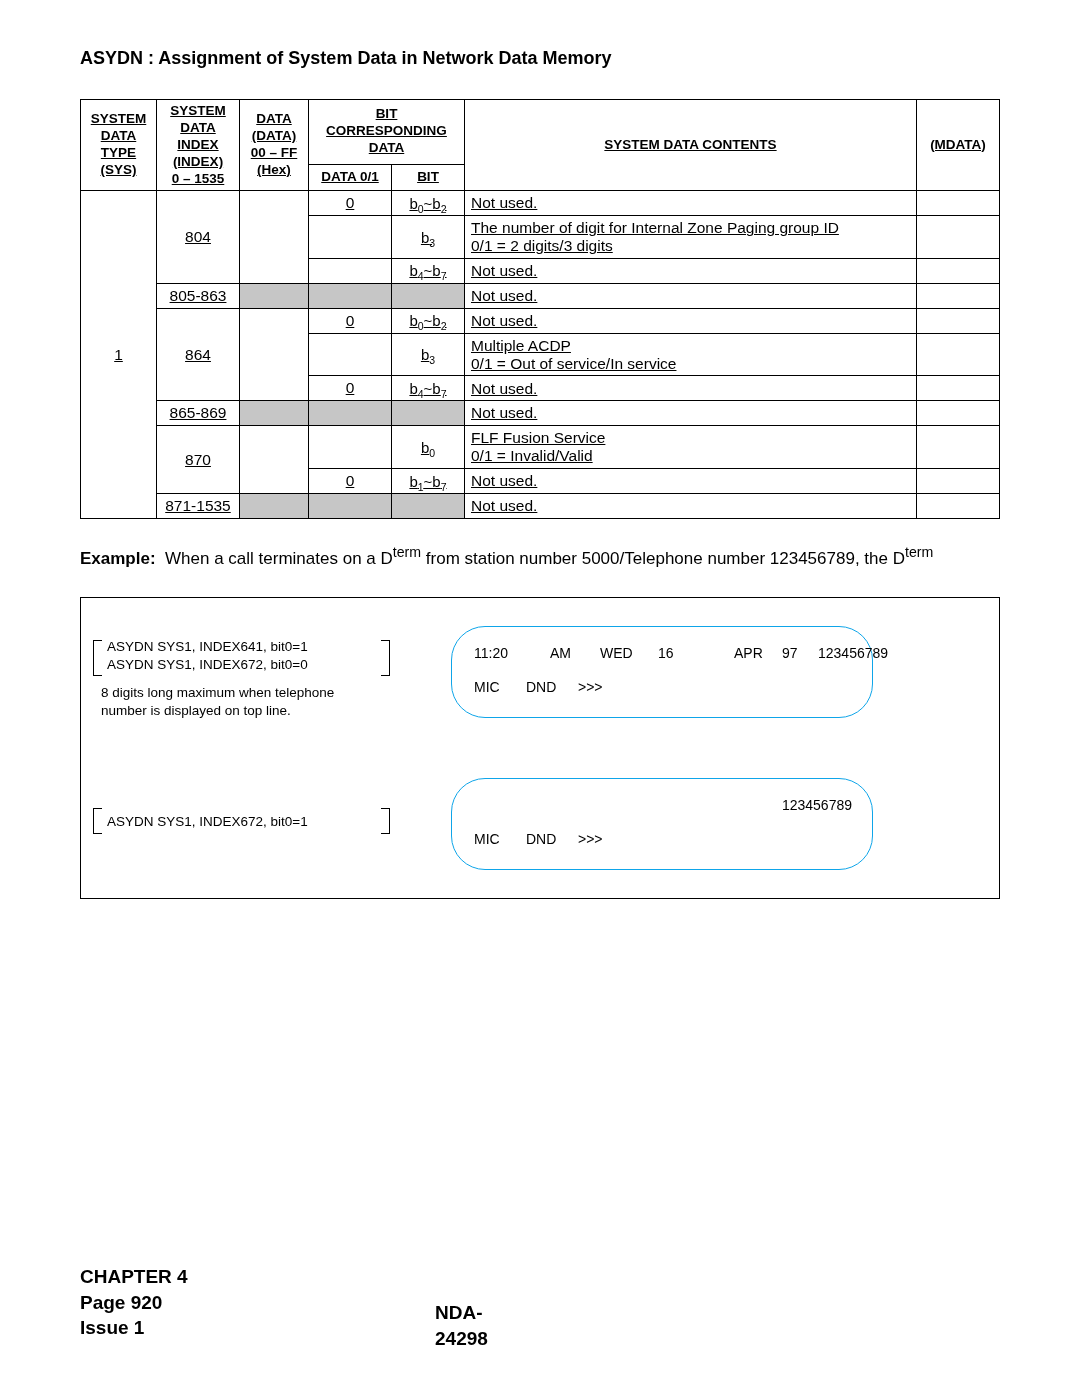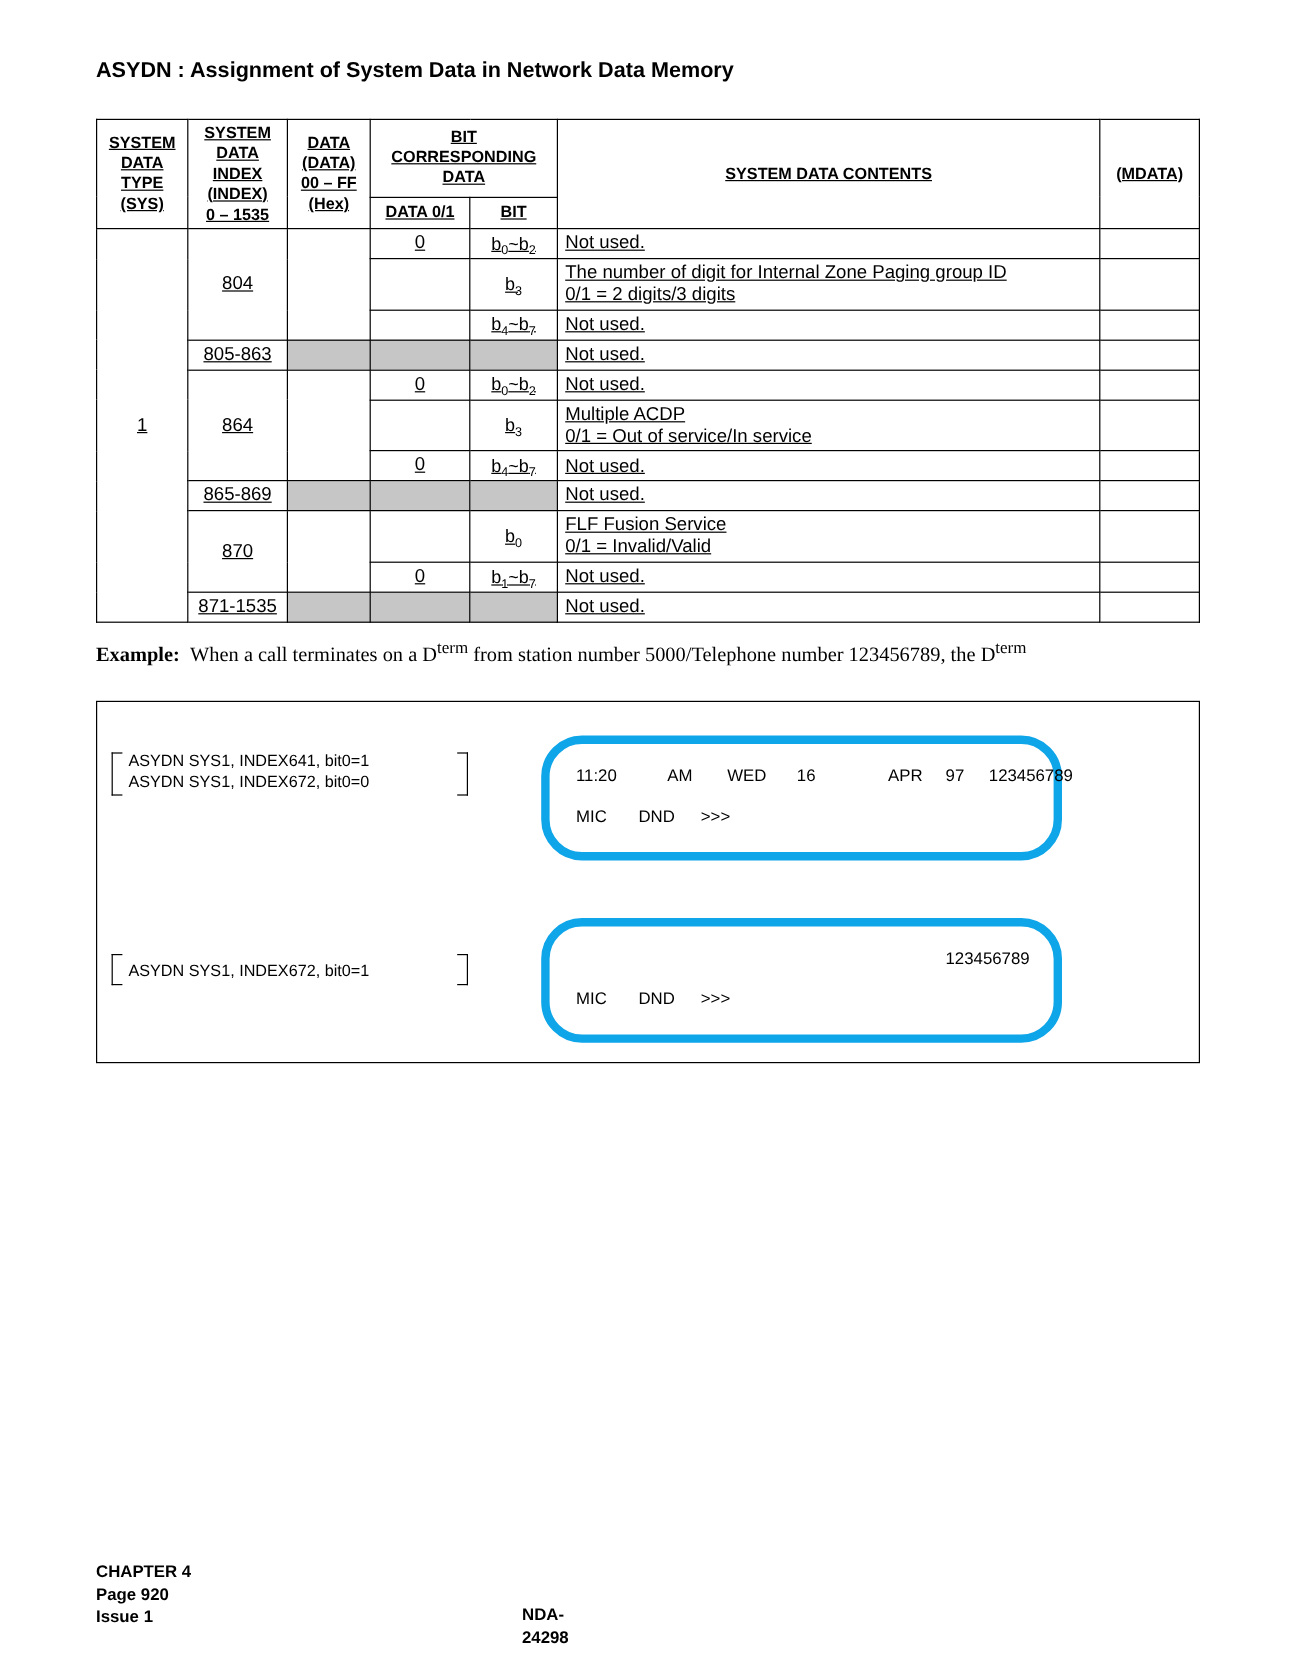--- a/index.html
+++ b/index.html
@@ -45,24 +45,23 @@
   .col-d01  { width: 70px; }
   .col-bit  { width: 60px; }
   .col-mdat { width: 70px; }
   .center { text-align: center; }
   .gray { background: #c6c6c6; }
   .bitlabel { white-space: nowrap; text-align: center; font-size:15px; }
   sub { font-size: 0.7em; vertical-align: sub; line-height: 0; }
   .narrow-line { line-height: 1.15; }
 
   .example-block {
-    margin-top: 12px;
+    margin-top: 24px;
     font-size: 17px;
     line-height: 1.4;
-    font-family: Liberation Serif, serif;
   }
   .example-block .label { font-weight: bold; }
   .example-indent { margin-left: 38px; }
 
   .diagram {
     border: 1px solid #000;
     margin-top: 26px;
     height: 300px;
     position: relative;
     font-size: 14px;
@@ -81,41 +80,41 @@
     border-bottom: 1px solid #000;
   }
   .dlabel {
     position: absolute;
     font-size: 13.5px;
     line-height: 1.35;
   }
   
   .phone {
     position: absolute;
-    border: 7px solid #0ea5e9;
+    border: 1px solid #0ea5e9;
     border-radius: 34px;
     left: 370px;
     width: 420px;
     height: 90px;
     font-size: 14px;
     font-family: Arial, sans-serif;
   }
   .phone .row {
     position: absolute;
     left: 0;
     width: 100%;
     display: flex;
   }
   .phone .cell { flex: none; }
 
   .footer {
     position: absolute;
     left: 80px;
-    bottom: 40px;
-    font-size: 14px;
+    bottom: 56px;
+    font-size: 19px;
     font-weight: bold;
     line-height: 1.35;
   }
   .footer .doc {
     position: absolute;
     left: 355px;
     top: 0;
     font-weight: bold;
     margin-top: 36px;
   }
@@ -243,20 +242,22 @@
     <span class="label">Example:</span>
     &nbsp;<span>When a call terminates on a D</span><sup>term</sup><span> from station number 5000/Telephone number 123456789, the D</span><sup>term</sup><br>
   </div>
 
   <div class="diagram">
 
     <div class="bracket" style="left:12px;  top:42px; width:8px;  height:34px;"></div>
     <div class="bracket-r" style="left:300px; top:42px; width:8px;  height:34px;"></div>
     <div class="dlabel" style="left:26px; top:40px;">ASYDN SYS1, INDEX641, bit0=1</div>
     <div class="dlabel" style="left:26px; top:58px;">ASYDN SYS1, INDEX672, bit0=0</div>
+    <div class="dlabel" style="left:20px; top:86px; white-space:pre-line;">8 digits long maximum when telephone
+number is displayed on top line.</div>
 
     <div class="bracket" style="left:12px;  top:210px; width:8px; height:24px;"></div>
     <div class="bracket-r" style="left:300px; top:210px; width:8px; height:24px;"></div>
     <div class="dlabel" style="left:26px; top:215px;">ASYDN SYS1, INDEX672, bit0=1</div>
 
     <div class="phone" style="top:28px;">
       <div class="row" style="top:18px;">
         <span class="cell" style="margin-left:22px;  width:52px;">11:20</span>
         <span class="cell" style="width:50px;margin-left:24px;">AM</span>
         <span class="cell" style="width:58px;">WED</span>

